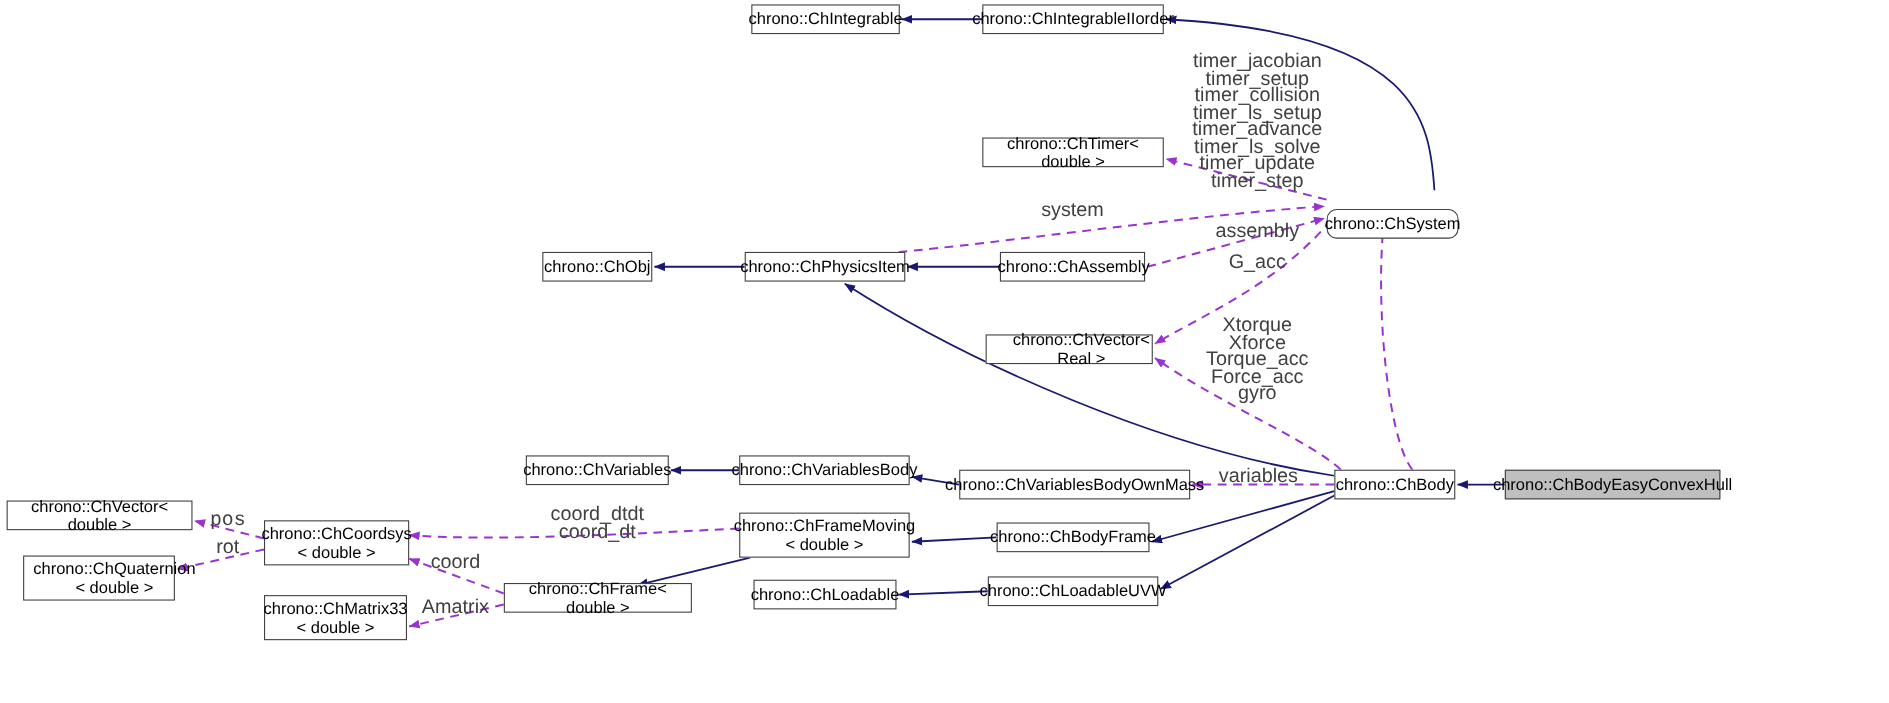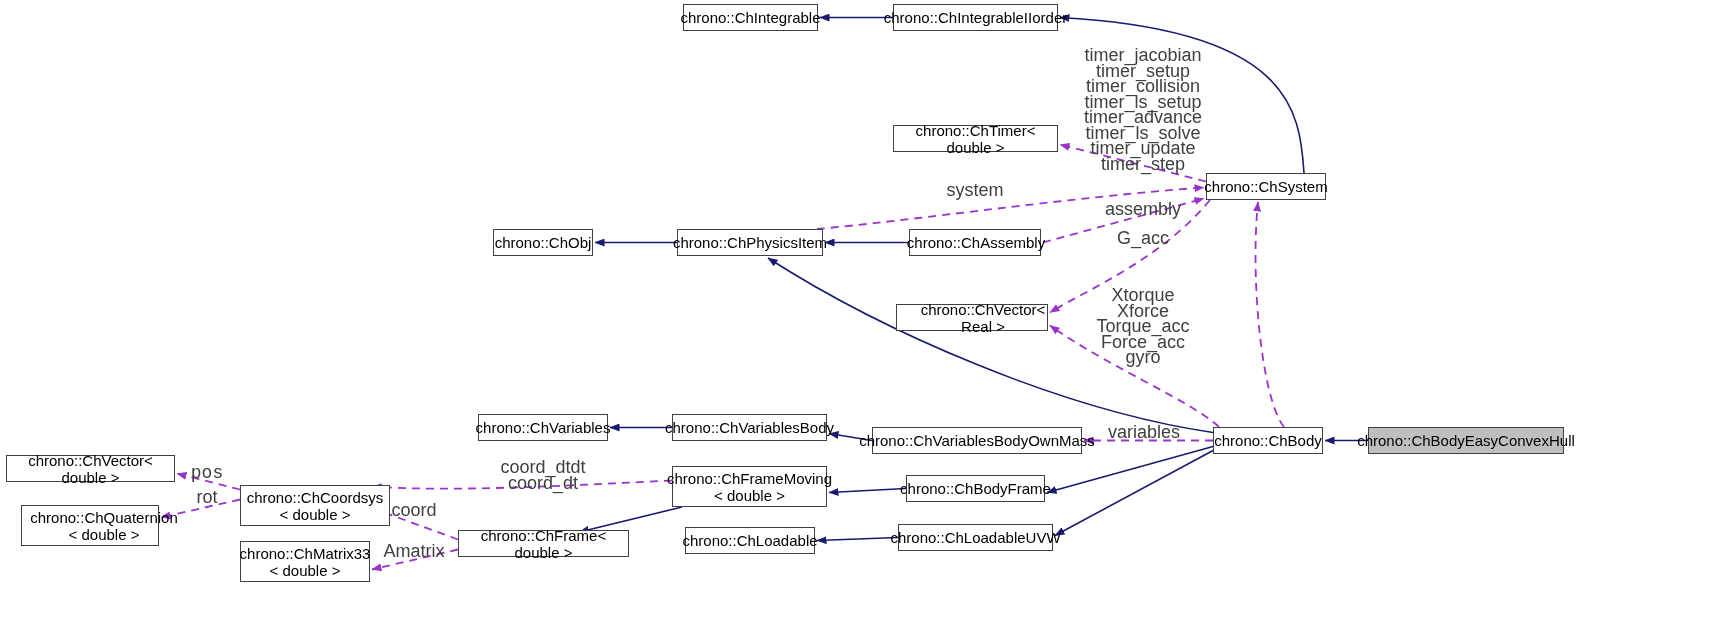--- a/index.html
+++ b/index.html
@@ -93,32 +93,32 @@
         <path d="M 240 489.5 L 177 473.5" fill="none" stroke="#9a32cd" stroke-width="1.8" stroke-dasharray="8,6" marker-end="url(#arrow-use)"></path>
         <path d="M 240 499.5 L 161 517.5" fill="none" stroke="#9a32cd" stroke-width="1.8" stroke-dasharray="8,6" marker-end="url(#arrow-use)"></path>
         <path d="M 898 537.5 L 817 540.5" fill="none" stroke="#191970" stroke-width="1.6" marker-end="url(#arrow-inh)"></path>
       </g>
   </svg>
 
   <div id="node-layer">
       <div class="node" style="left: 683px; top: 4px; width: 135px; height: 27px;">chrono::ChIntegrable</div>
       <div class="node" style="left: 893px; top: 4px; width: 165px; height: 27px;">chrono::ChIntegrableIIorder</div>
       <div class="node" style="left: 893px; top: 125px; width: 165px; height: 27px;">chrono::ChTimer&lt; double &gt;</div>
-      <div class="node" style="left: 1206px; top: 173px; width: 120px; height: 27px;">chrono::ChSystem</div>
+      <div class="node" style="left: 1206px; top: 190px; width: 120px; height: 27px; border-radius: 9px;">chrono::ChSystem</div>
       <div class="node" style="left: 493px; top: 229px; width: 100px; height: 27px;">chrono::ChObj</div>
       <div class="node" style="left: 677px; top: 229px; width: 146px; height: 27px;">chrono::ChPhysicsItem</div>
       <div class="node" style="left: 909px; top: 229px; width: 132px; height: 27px; padding-left: 8px;">chrono::ChAssembly</div>
       <div class="node" style="left: 896px; top: 304px; width: 152px; height: 27px; padding-left: 28px;">chrono::ChVector&lt; Real &gt;</div>
       <div class="node" style="left: 478px; top: 414px; width: 130px; height: 27px;">chrono::ChVariables</div>
       <div class="node" style="left: 672px; top: 414px; width: 155px; height: 27px;">chrono::ChVariablesBody</div>
       <div class="node" style="left: 872px; top: 427px; width: 210px; height: 27px;">chrono::ChVariablesBodyOwnMass</div>
       <div class="node" style="left: 1213px; top: 427px; width: 110px; height: 27px;">chrono::ChBody</div>
       <div class="node highlight" style="left: 1368px; top: 427px; width: 196px; height: 27px;">chrono::ChBodyEasyConvexHull</div>
       <div class="node" style="left: 6px; top: 455px; width: 169px; height: 27px;">chrono::ChVector&lt; double &gt;</div>
-      <div class="node" style="left: 240px; top: 473px; width: 150px; height: 41px; margin-top: 12px;">chrono::ChCoordsys
+      <div class="node" style="left: 240px; top: 473px; width: 132px; height: 41px;">chrono::ChCoordsys
 &lt; double &gt;</div>
       <div class="node" style="left: 672px; top: 466px; width: 155px; height: 41px;">chrono::ChFrameMoving
 &lt; double &gt;</div>
       <div class="node" style="left: 906px; top: 475px; width: 139px; height: 27px;">chrono::ChBodyFrame</div>
       <div class="node" style="left: 21px; top: 505px; width: 138px; height: 41px; padding-left: 34px;">chrono::ChQuaternion
 &lt; double &gt;</div>
       <div class="node" style="left: 458px; top: 530px; width: 171px; height: 27px;">chrono::ChFrame&lt; double &gt;</div>
       <div class="node" style="left: 685px; top: 527px; width: 130px; height: 27px;">chrono::ChLoadable</div>
       <div class="node" style="left: 898px; top: 524px; width: 155px; height: 27px;">chrono::ChLoadableUVW</div>
       <div class="node" style="left: 240px; top: 541px; width: 130px; height: 41px;">chrono::ChMatrix33

